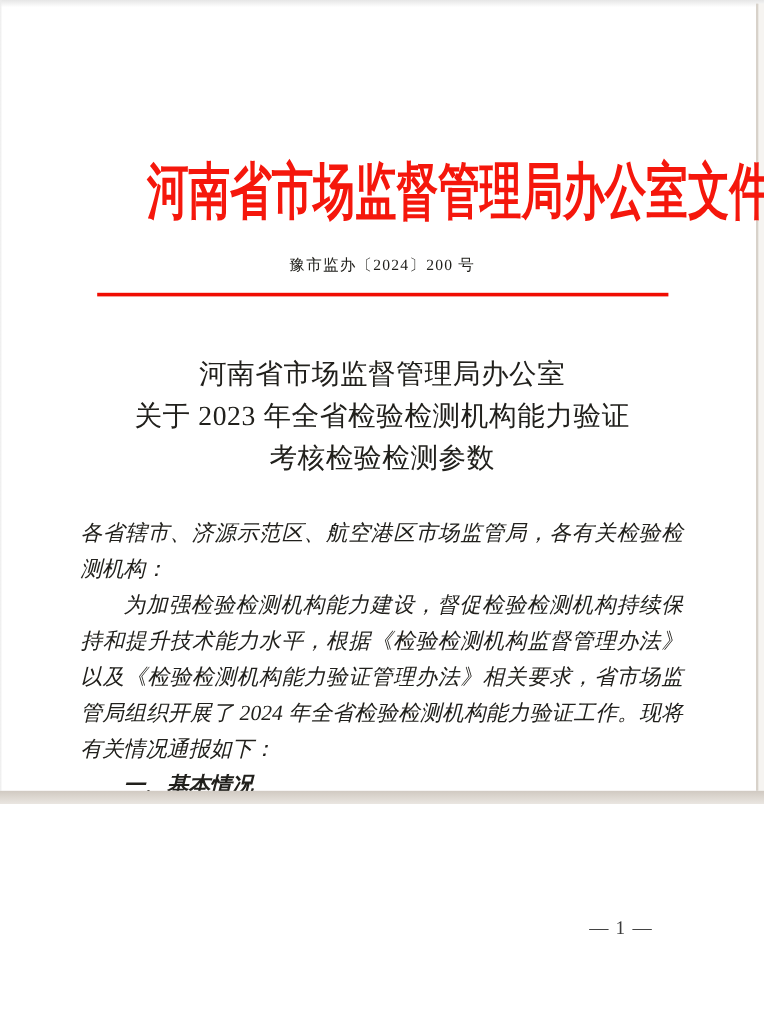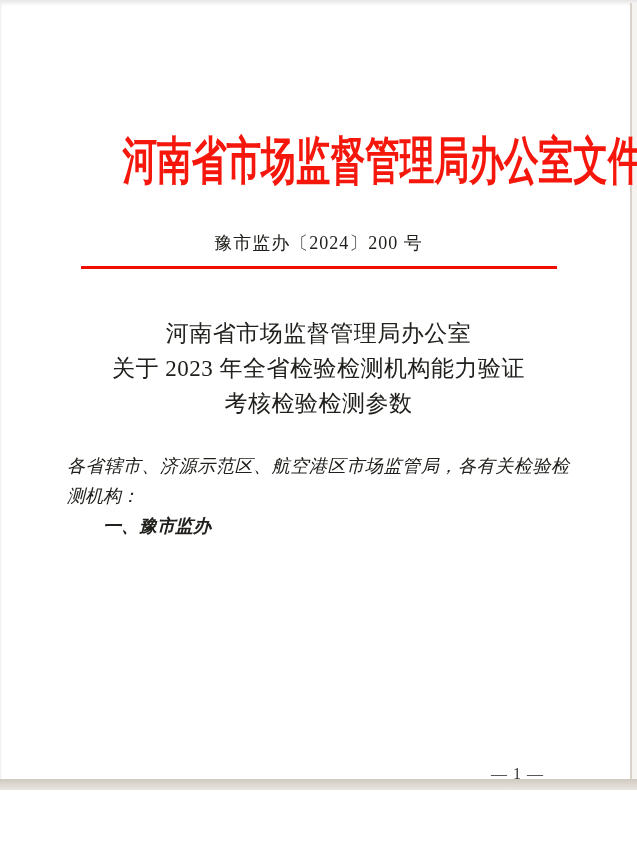--- a/index.html
+++ b/index.html
@@ -6,21 +6,21 @@
     margin: 0;
     padding: 0;
     width: 637px;
     height: 859px;
     overflow: hidden;
     background: #ffffff;
   }
   .page {
     position: relative;
     width: 637px;
-    height: 790px;
+    height: 670px;
     background: #ffffff;
     font-family: "Liberation Serif", "DejaVu Serif", serif;
     color: #21201c;
     box-sizing: border-box;
   }
   
   .shadow-top {
     position: absolute; top: 0; left: 0; right: 0; height: 6px;
     background: linear-gradient(#e6e6e6, rgba(255,255,255,0));
   }
@@ -49,23 +49,23 @@
     display: inline-block;
     font-size: 51px;
     line-height: 60px;
     font-weight: bold;
     white-space: nowrap;
     transform: scaleX(0.68);
     transform-origin: center;
     color: #f5170c;
   }
   .doc-number {
-    margin-top: 40px;
+    margin-top: 18px;
     text-align: center;
-    font-size: 18px;
+    font-size: 13px;
     line-height: 24px;
     letter-spacing: 1px;
   }
   .red-divider {
     width: 476px;
     height: 3px;
     margin: 11px auto 0;
     background: #f00d02;
   }
   .title-block {
@@ -121,17 +121,18 @@
   <div class="red-divider" style="background: rgb(240, 13, 2);"></div>
 
   <div class="title-block">
     <div>河南省市场监督管理局办公室</div>
     <div>关于 2023 年全省检验检测机构能力验证</div>
     <div>考核检验检测参数</div>
   </div>
 
   <div class="body-text">
     <p>各省辖市、济源示范区、航空港区市场监管局，各有关检验检测机构：</p>
-    <p class="section-heading">一、豫市监办</p>
+    <p class="indent">为加强检验检测机构能力建设，督促检验检测机构持续保持和提升技术能力水平，根据《检验检测机构监督管理办法》以及《检验检测机构能力验证管理办法》相关要求，省市场监管局组织开展了 2024 年全省检验检测机构能力验证工作。现将有关情况通报如下：</p>
+    <p class="section-heading">一、基本情况</p>
   </div>
 
   <div class="page-number">— 1 —</div>
 </div>
 
 </body></html>

